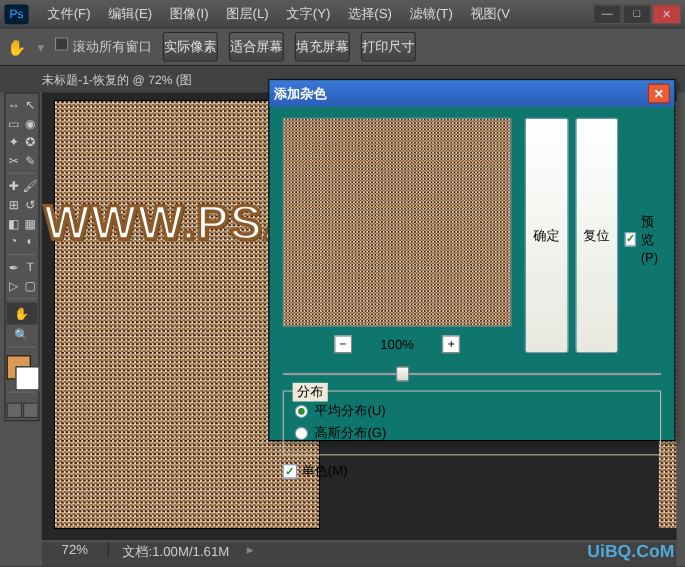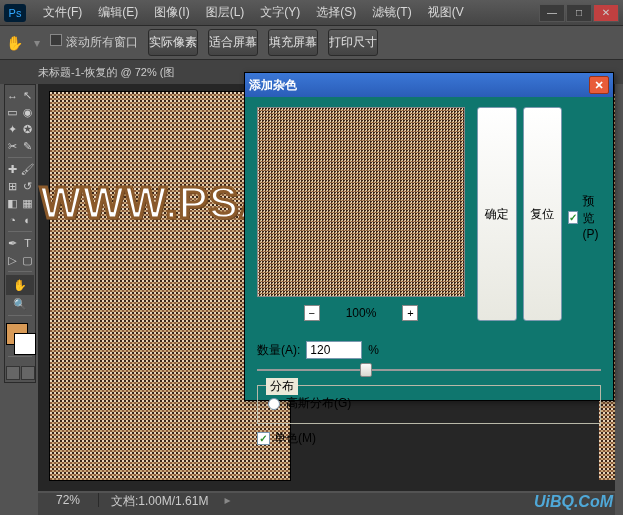--- a/index.html
+++ b/index.html
@@ -24,21 +24,21 @@
 .toolbar .trow{display:flex;gap:1px}
 .tool{width:14px;height:16px;display:flex;align-items:center;justify-content:center;color:#ccc;font-size:11px;cursor:default}
 .toolbar hr{width:24px;border:none;border-top:1px solid #6a6a6a;margin:2px 0}
 .tool.sel{background:#3a3a3a;width:28px;height:20px}
 .swatch-fg{width:22px;height:22px;background:#d89a56;border:1px solid #000;margin-top:4px}
 .swatch-bg{width:22px;height:22px;background:#fff;border:1px solid #000;margin-top:-12px;margin-left:8px}
 .extra{width:14px;height:14px;background:#666;border:1px solid #333;margin-top:6px}
 .canvas{position:absolute;left:12px;top:8px;width:240px;height:388px;background:repeating-conic-gradient(#3a2418 0% 25%,#c9a878 25% 50%,#8b5a3a 50% 75%,#e8d4b8 75% 100%) 0 0/4px 4px;box-shadow:0 0 0 1px #000}
 .canvas-right{position:absolute;right:0;top:8px;width:16px;height:388px;background:repeating-conic-gradient(#3a2418 0% 25%,#c9a878 25% 50%,#8b5a3a 50% 75%,#e8d4b8 75% 100%) 0 0/4px 4px}
 .watermark{position:absolute;left:40px;top:178px;font-size:44px;font-weight:900;color:#fff;-webkit-text-stroke:3px #8b5a2b;letter-spacing:1px;z-index:5;text-shadow:2px 2px 0 #6b4520;font-family:Arial Black,Arial,sans-serif}
-.uibq{position:absolute;right:10px;bottom:4px;color:#4fa8d8;font-weight:bold;font-size:16px;font-style:italic;z-index:20}
+.uibq{position:absolute;right:10px;bottom:4px;color:#4fa8d8;font-weight:bold;font-size:16px;z-index:20}
 .dialog{position:absolute;left:244px;top:72px;width:370px;height:329px;background:#0f766e;border:1px solid #000000;box-shadow:2px 2px 6px rgba(0,0,0,.4);z-index:10}
 .dlg-title{height:24px;background:linear-gradient(#3b77d6,#2a5db8);display:flex;align-items:center;padding:0 4px;color:#fff;font-weight:bold}
 .dlg-close{margin-left:auto;width:20px;height:18px;background:#e85c3a;border:1px solid #9a3318;border-radius:2px;color:#fff;display:flex;align-items:center;justify-content:center;font-size:11px;font-weight:bold}
 .dlg-body{padding:10px 12px;display:flex;gap:12px}
 .preview-col{flex:0 0 208px}
 .preview{width:208px;height:190px;border:1px solid #888;background:repeating-conic-gradient(#3a2418 0% 25%,#c9a878 25% 50%,#8b5a3a 50% 75%,#e8d4b8 75% 100%) 0 0/3px 3px}
 .zoom-row{display:flex;align-items:center;justify-content:center;gap:26px;margin-top:8px;color:#000}
 .zoom-btn{width:16px;height:16px;border:1px solid #888;background:#fff;display:flex;align-items:center;justify-content:center;font-size:11px}
 .right-col{flex:1;display:flex;gap:6px}
 .xp-btn{background:linear-gradient(#fff,#e8e8e0);border:1px solid #7a98af;border-radius:3px;padding:3px 6px;color:#000;width:100%;text-align:center}
@@ -182,32 +182,31 @@
     <div class="right-col">
       <button class="xp-btn">确定</button>
       <button class="xp-btn">复位</button>
       <div class="chk-row">
         <div class="chk-box">✓</div>
           <span>预览(P)</span>
       </div>
     </div>
   </div>
 
-  <div class="amount-row">
-    <span>数量(A):</span>
-    <input class="num-input" value="120" style="">
-    <span>%</span>
-  </div>
   <div class="slider">
     <div class="slider-track"></div>
     <div class="slider-thumb" style="left:30%"></div>
   </div>
 
   <div class="fieldset">
     <div class="legend">分布</div>
+    <div class="radio-row">
+      <div class="radio on"></div>
+        <span>平均分布(U)</span>
+    </div>
     <div class="radio-row">
       <div class="radio"></div>
         <span>高斯分布(G)</span>
     </div>
   </div>
 
   <div class="mono-row">
     <div class="chk-box">✓</div>
       <span>单色(M)</span>
   </div>

